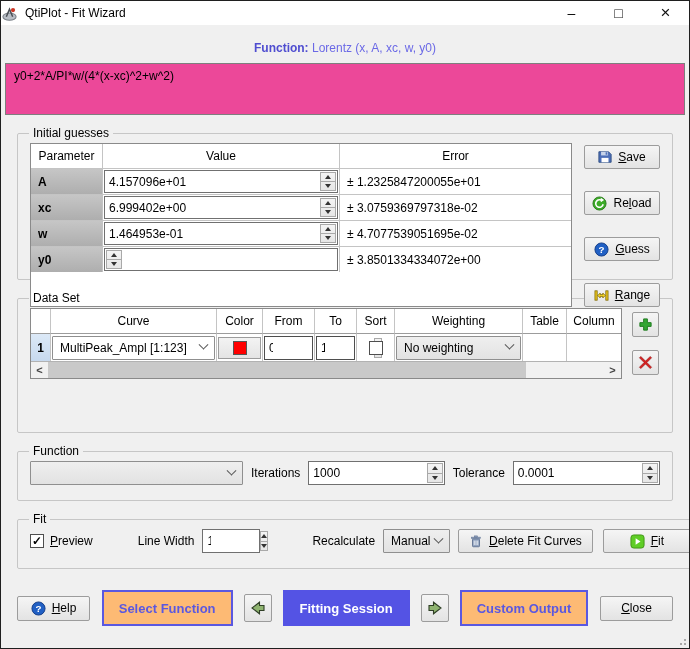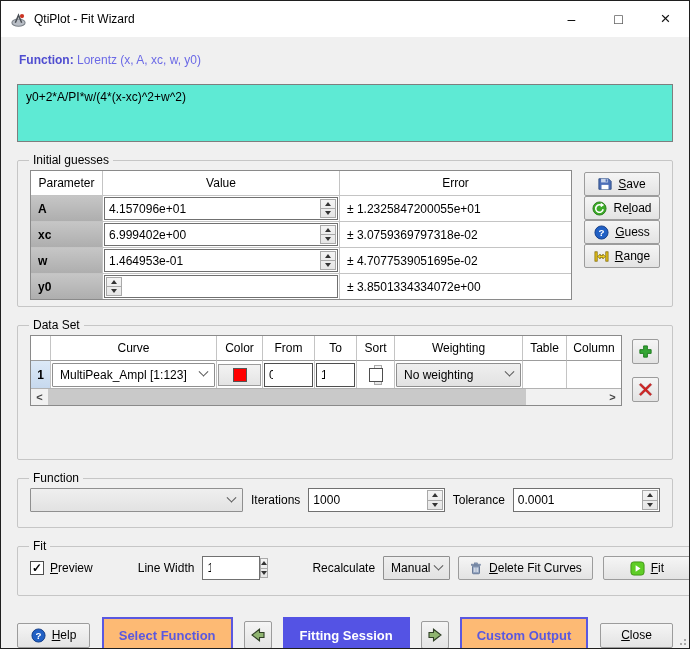--- a/index.html
+++ b/index.html
@@ -11,42 +11,41 @@
   }
   .window {
     position: relative;
     width: 690px; height: 649px;
     background: #f0f0f0;
     border: 1px solid #1f1f1f;
     overflow: hidden;
   }
   
   .titlebar {
-    height: 36px;
+    height: 24px;
     background: #ffffff;
     display: flex; align-items: center;
-    padding-left: 9px;
   }
   .titlebar .logo { width: 17px; height: 17px; }
   .title-text { margin-left: 7px; font-size: 12px; }
   .win-controls { margin-left: auto; display: flex; height: 100%; }
   .win-btn {
     width: 47px; height: 100%;
     display: flex; align-items: center; justify-content: center;
     font-size: 14px; color: #111;
   }
   .win-btn.close { font-size: 17px; }
   
-  .function-line { margin: 16px 18px 17px; }
+  .function-line { margin: 16px 18px 8px; text-align: center; }
   .fn-label { font-weight: bold; color: #4f4dd0; }
   .fn-sig { color: #6b69e6; }
   .formula-box {
-    margin: 0 16px;
-    height: 58px;
-    background: #5eead4;
+    margin: 0 4px;
+    height: 52px;
+    background: #ec4899;
     border: 1px solid #7e7e7e;
     padding: 5px 8px;
   }
   
   fieldset {
     border: 1px solid #c6c6c6;
     border-radius: 2px;
     margin: 11px 16px 0;
     padding: 3px 12px 9px;
     background: #f0f0f0;
@@ -109,21 +108,21 @@
   .prow:last-child { border-bottom: none; }
   .pc { border-right: 1px solid #c4c4c4; display: flex; align-items: center; min-height: 25px; }
   .pc:last-child { border-right: none; }
   .phead .pc { justify-content: center; min-height: 24px; }
   .pname { background: linear-gradient(#c6c6c6, #aeaeae); font-weight: bold; padding-left: 7px; }
   .p-valcell { padding: 1px; }
   .p-valcell .spin { width: 100%; height: 23px; }
   .p-error { padding-left: 7px; }
   .ig-buttons {
     width: 76px; margin-left: 12px;
-    display: flex; flex-direction: column; gap: 0;
+    display: flex; flex-direction: column; gap: 22px;
     padding-top: 2px;
   }
   .ig-buttons .btn { width: 100%; padding: 0 4px; }
   
   .ds-body { display: flex; }
   .dstable { flex: 1; border: 1px solid #8a8a8a; background: #fff; display: flex; flex-direction: column; }
   .dsrow { display: grid; grid-template-columns: 20px 166px 46px 52px 42px 38px 128px 44px 1fr; }
   .dshead .dc { justify-content: center; min-height: 25px; border-bottom: 1px solid #9c9c9c; }
   .dc { border-right: 1px solid #c4c4c4; display: flex; align-items: center; min-height: 27px; padding: 1px; }
   .dc:last-child { border-right: none; }

